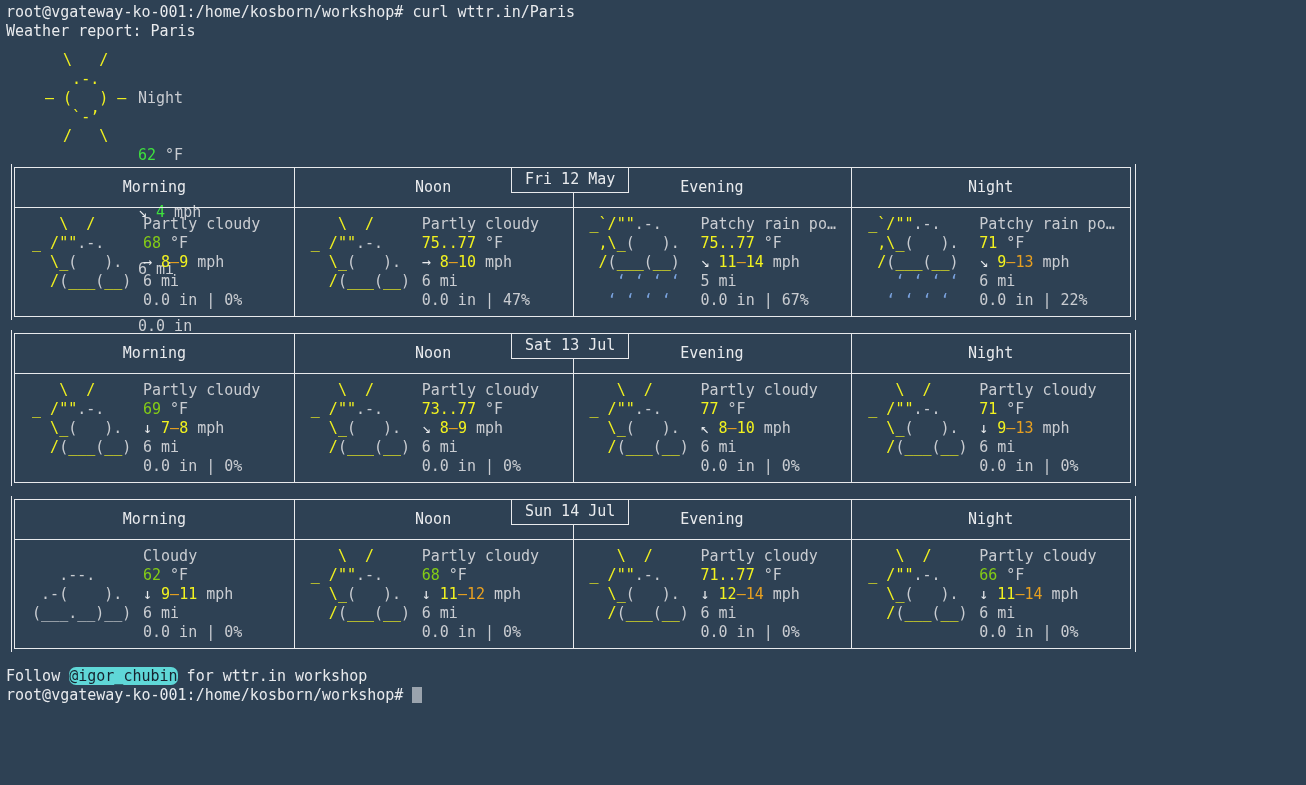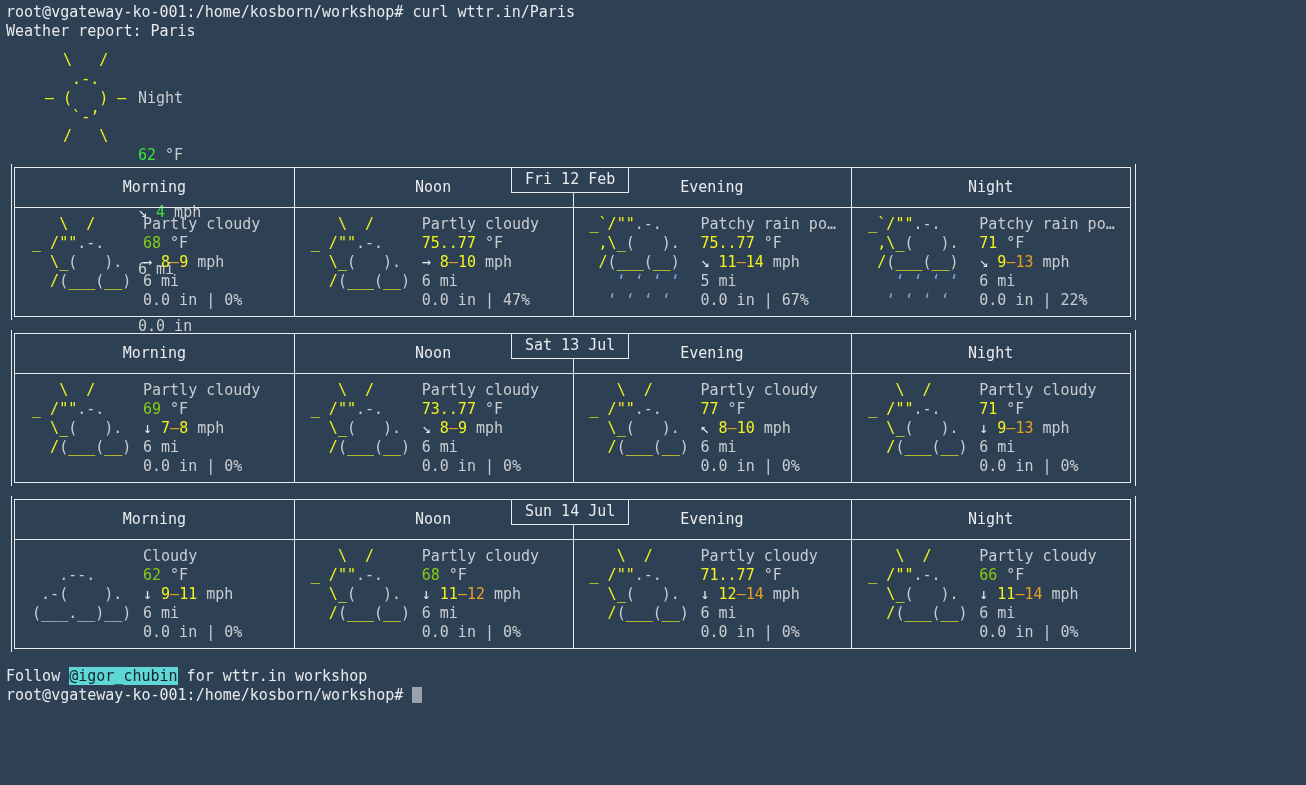--- a/index.html
+++ b/index.html
@@ -17,21 +17,21 @@
   .line{white-space:pre;height:19px;}
 
   
   .c-white{color:#e8eaed;}
   .c-yellow{color:#f2f21f;}
   .c-chartreuse{color:#84cc16;}
   .c-green{color:#3ee03e;}
   .c-orange{color:#e8a020;}
   .c-blue{color:#7aa2dd;}
   .c-grey{color:#c9ccd1;}
-  .hl{background:#5fd7d7;color:#17222e;}
+  .hl{background:#5fd7d7;color:#17222e;border-radius:7px;}
 
   
   .now{position:relative;margin-top:10px;height:100px;}
   .now .art{position:absolute;left:30px;top:0;white-space:pre;}
   .now .vals{position:absolute;left:132px;top:0;white-space:pre;}
 
   
   .day{position:relative;margin-top:16px;}
   .daybox{
     position:absolute;left:505px;top:0;z-index:3;
@@ -81,21 +81,21 @@
       <div class="line"><span class="c-grey">Night</span></div>
       <div class="line"><span class="c-green">62</span><span class="c-grey"> °F</span></div>
       <div class="line"><span class="c-white">↘</span> <span class="c-green">4</span><span class="c-grey"> mph</span></div>
       <div class="line"><span class="c-grey">6 mi</span></div>
       <div class="line"><span class="c-grey">0.0 in</span></div>
     </div>
   </div>
 
   <div id="days">
       <div class="day">
-        <div class="daybox">Fri 12 Feb</div>
+        <div class="daybox">Fri 12 May</div>
         <div class="tbl">
           <div class="hdrrow">
             <div class="hdr">Morning</div>
             <div class="hdr">Noon</div>
             <div class="hdr">Evening</div>
             <div class="hdr">Night</div>
           </div>
           <div class="bodyrow">
             <div class="cell">
               <div class="art"><div class="line">    <span class="c-yellow">\</span>  <span class="c-yellow">/</span>      </div><div class="line"> <span class="c-yellow">_</span> <span class="c-yellow">/</span><span class="c-yellow">"</span><span class="c-yellow">"</span><span class="c-grey">.</span><span class="c-grey">-</span><span class="c-grey">.</span>    </div><div class="line">   <span class="c-yellow">\</span><span class="c-yellow">_</span><span class="c-grey">(</span>   <span class="c-grey">)</span><span class="c-grey">.</span>  </div><div class="line">   <span class="c-yellow">/</span><span class="c-grey">(</span><span class="c-yellow">_</span><span class="c-yellow">_</span><span class="c-yellow">_</span><span class="c-grey">(</span><span class="c-yellow">_</span><span class="c-yellow">_</span><span class="c-grey">)</span> </div><div class="line">             </div><div class="line">             </div></div>

